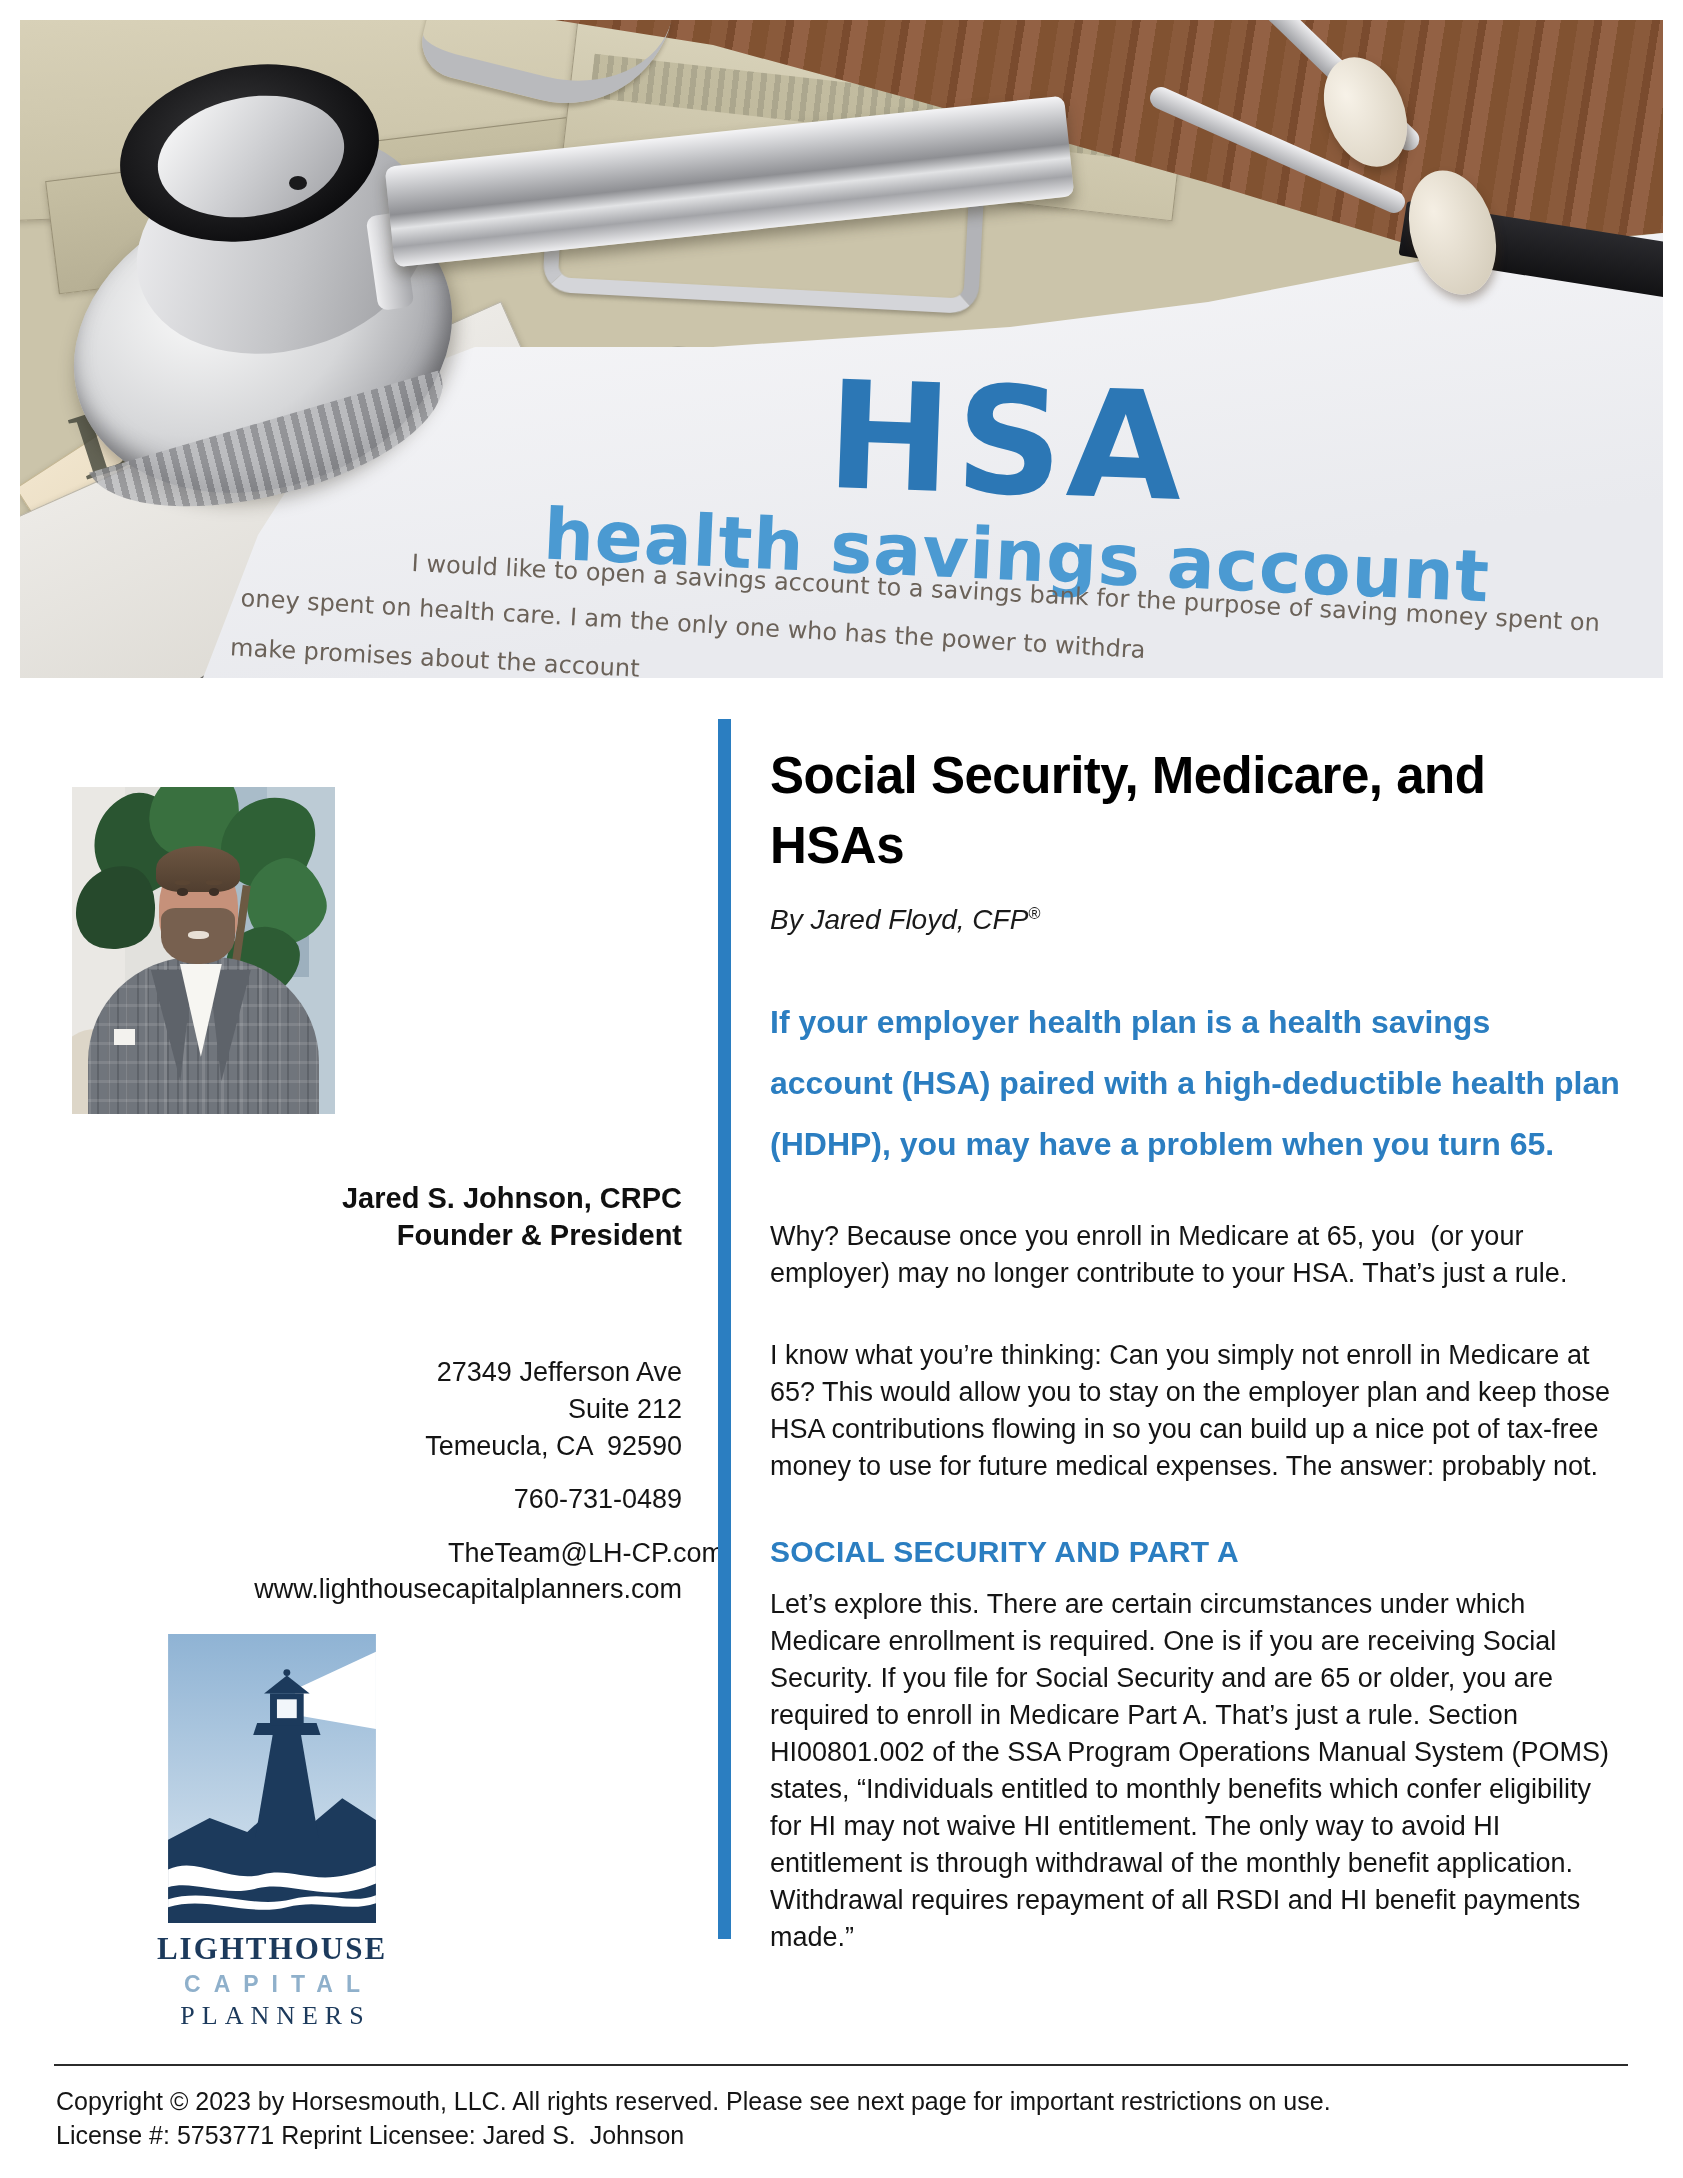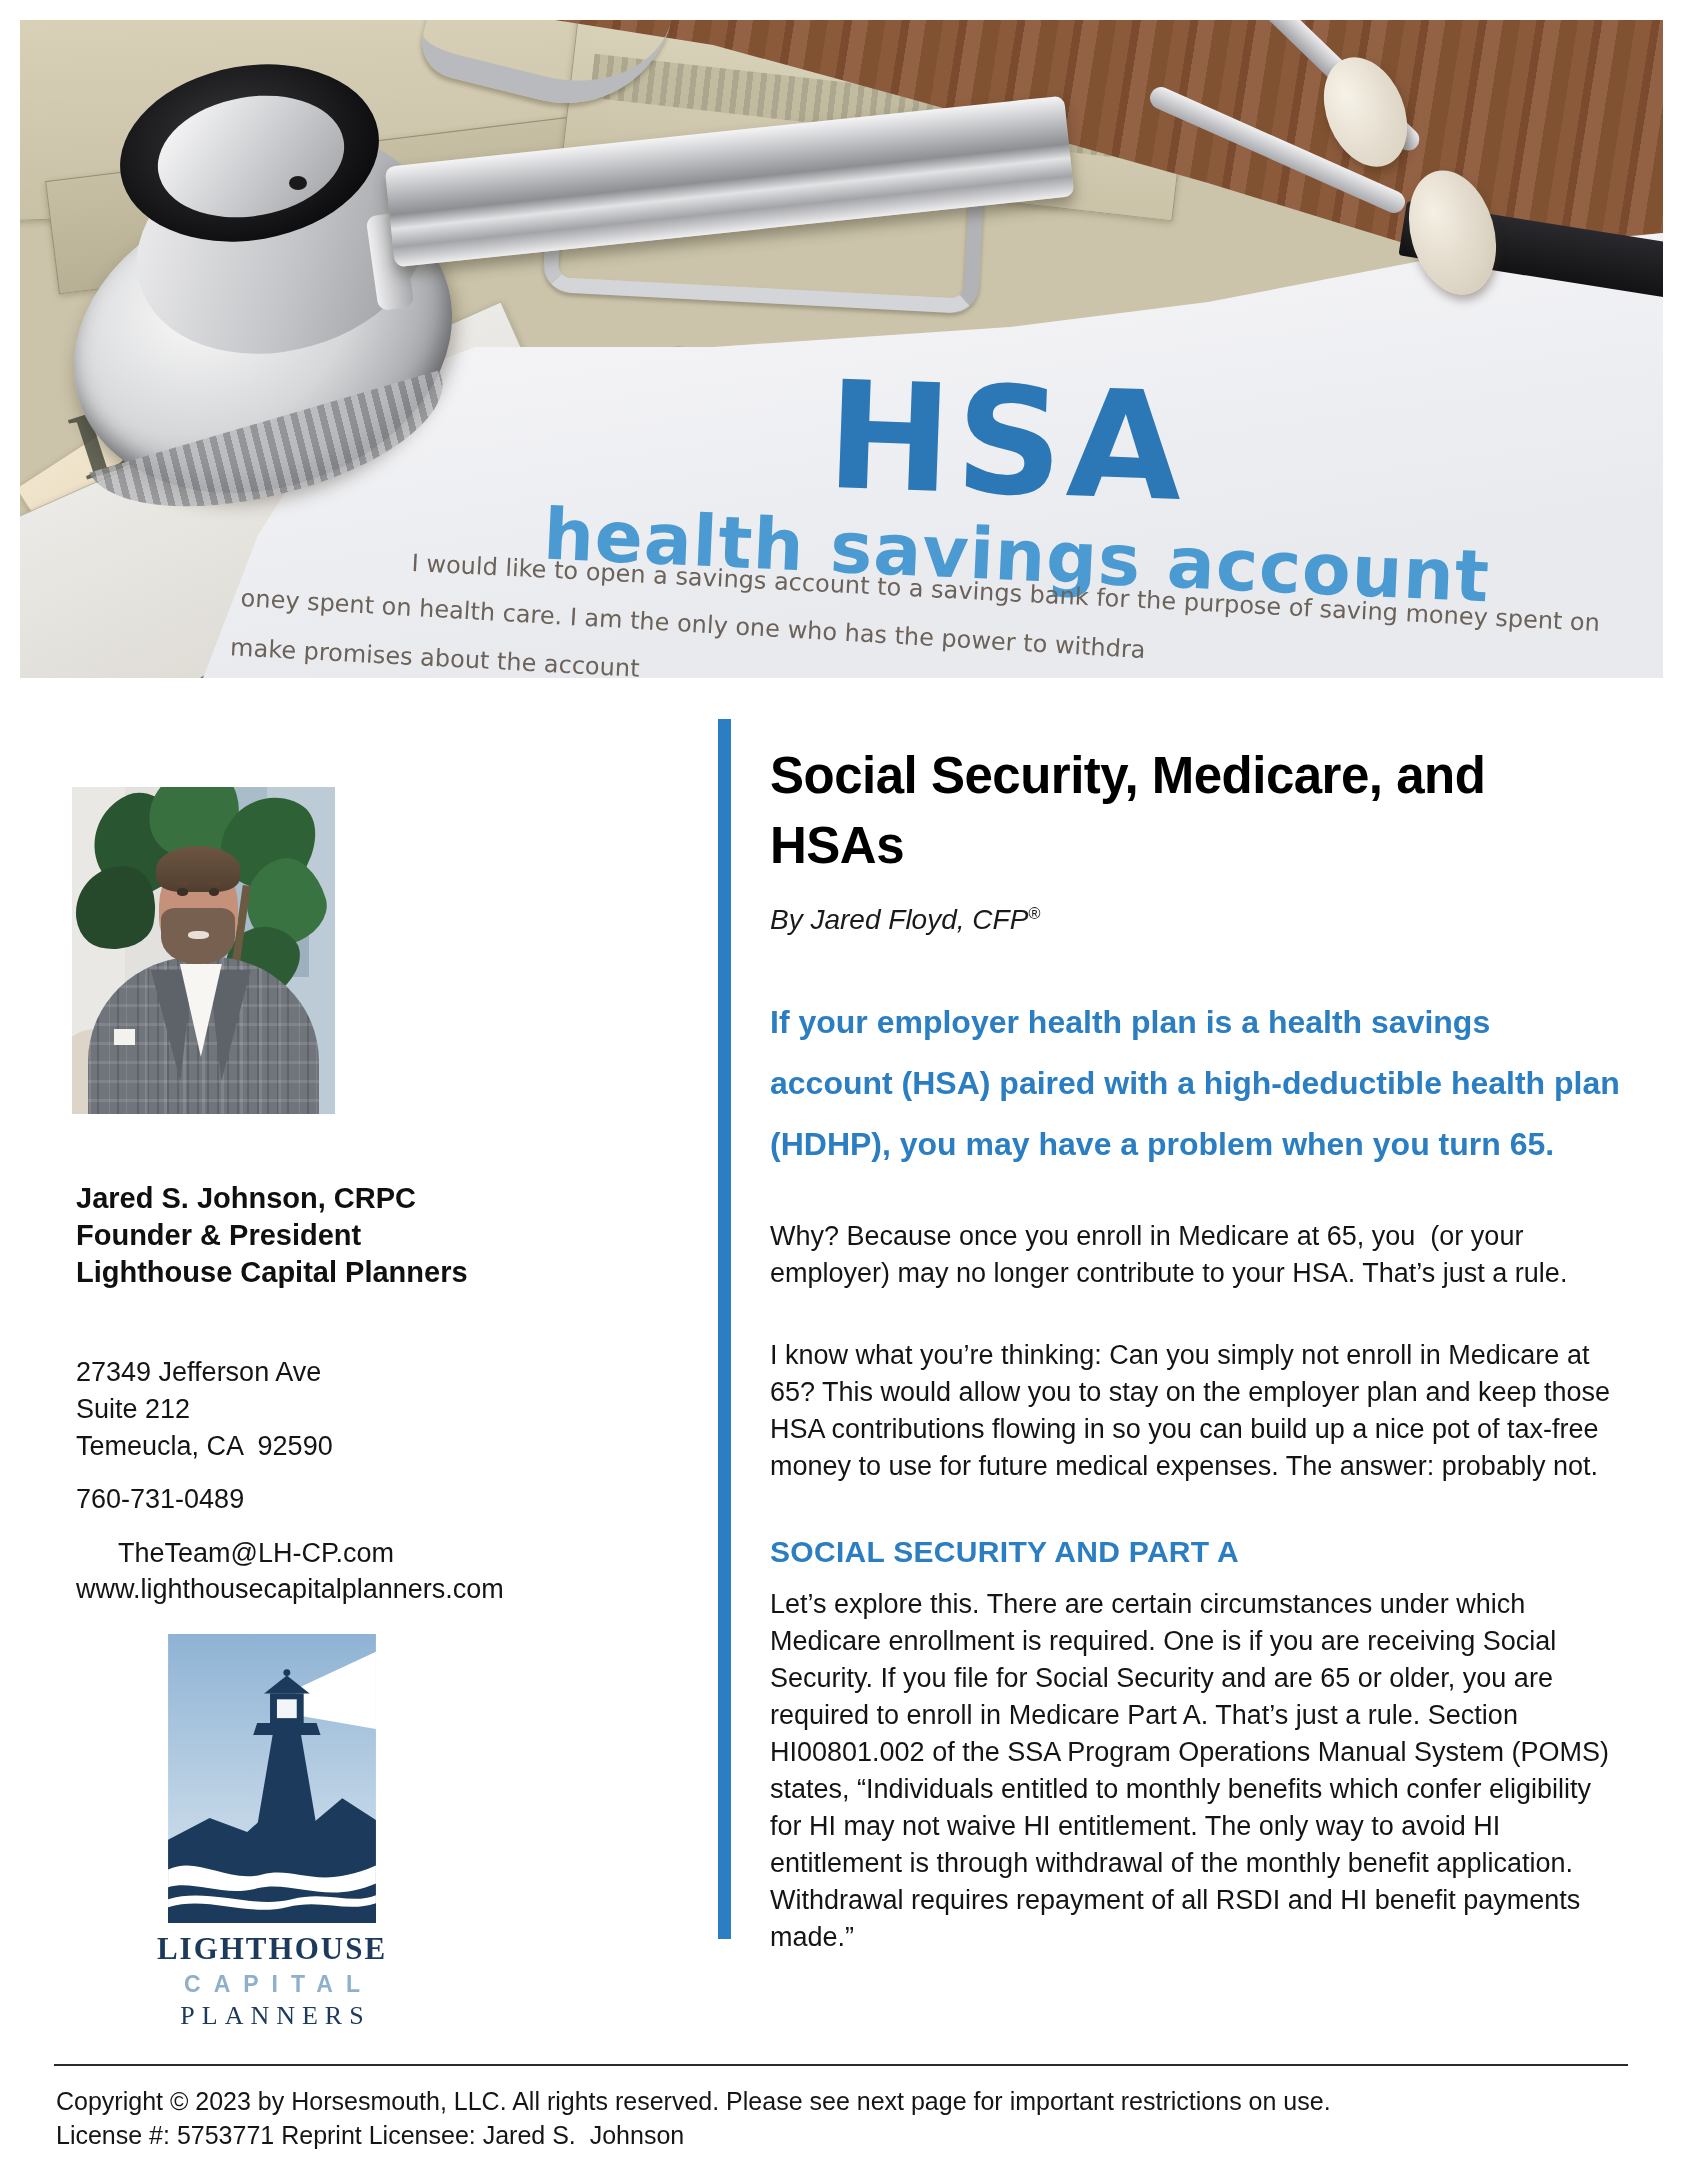--- a/index.html
+++ b/index.html
@@ -121,21 +121,21 @@
   .p-shirt { left:41%; top:54%; width:16%; height:30%; background:#f7f6f2; clip-path:polygon(0 0,100% 0,50% 95%);}
   .p-pocket { left:16%; top:74%; width:8%; height:5%; background:#f3f2ee; }
   .p-head { left:33%; top:22%; width:30%; height:31%; border-radius:46% 46% 42% 42%; background:#c6917a;}
   .p-hair { left:32%; top:18%; width:32%; height:14%; border-radius:50% 50% 30% 30%; background:linear-gradient(180deg,#6d5642,#503e2f);}
   .p-beard { left:34%; top:37%; width:28%; height:17%; border-radius:20% 20% 48% 48%; background:#77604f;}
   .p-mouth { left:44%; top:44%; width:8%; height:2.4%; border-radius:40%; background:#e8e0d6;}
   .p-eye { width:4%; height:2.2%; border-radius:50%; background:#3c2f26; top:31%;}
   .e-l { left:40%; } .e-r { left:52%; }
   .p-brow { width:6%; height:1.4%; border-radius:40%; background:#5a4533; top:28.5%;}
   .b-l { left:39%; } .b-r { left:51%; }
-  .sidebar-text { position:absolute; left:76px; width:614px; }
+  .sidebar-text { position:absolute; left:68px; width:614px;text-align:right; }
   .advisor-line { font-size:29px; font-weight:bold; line-height:37px; color:#101010; }
   .contact-line { font-size:27px; line-height:37px; color:#141414; white-space:pre-wrap; }
   
   .logo-wrap { position:absolute; left:153px; top:1634px; width:238px; }
   .logo-art { display:block; margin:0 auto; }
   .logo-words { text-align:center; }
   .logo-l1 { font-family:"Liberation Serif","DejaVu Serif",serif; font-size:31px; letter-spacing:2px; color:#1c3a5c; margin-top:8px; font-weight:600;}
   .logo-l2 { font-size:23px; font-weight:bold; letter-spacing:13px; color:#8fb0cb; margin-top:4px; text-indent:13px;}
   .logo-l3 { font-family:"Liberation Serif","DejaVu Serif",serif; font-size:26px; letter-spacing:7px; color:#1c3a5c; margin-top:3px; text-indent:7px;}
   
@@ -222,21 +222,20 @@
     <div class="p-mouth"></div>
     <div class="p-eye e-l"></div>
     <div class="p-eye e-r"></div>
     <div class="p-brow b-l"></div>
     <div class="p-brow b-r"></div>
   </div>
 
   <div class="sidebar-text" style="top:1180px;">
     <div class="advisor-line">Jared S. Johnson, CRPC</div>
     <div class="advisor-line">Founder &amp; President</div>
-    <div class="advisor-line">Lighthouse Capital Planners</div>
   </div>
   <div class="sidebar-text" style="top:1354px;">
     <div class="contact-line">27349 Jefferson Ave</div>
     <div class="contact-line">Suite 212</div>
     <div class="contact-line">Temeucla, CA  92590</div>
   </div>
   <div class="sidebar-text contact-line" style="top:1481px;">760-731-0489</div>
   <div class="sidebar-text contact-line" style="top:1535px;margin-left:42px;">TheTeam@LH-CP.com</div>
   <div class="sidebar-text contact-line" style="top:1571px;">www.lighthousecapitalplanners.com</div>
 

